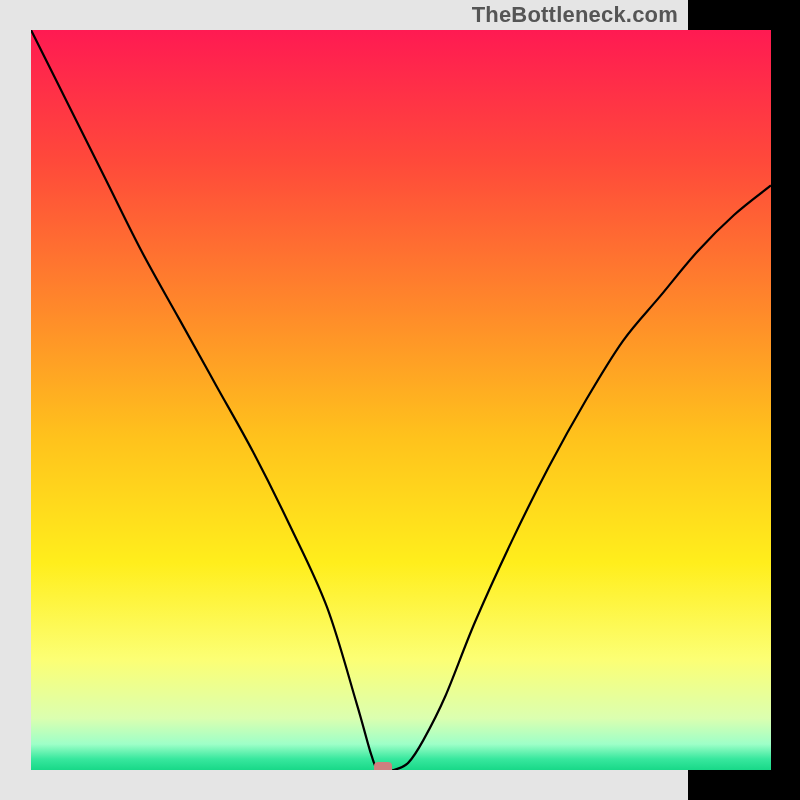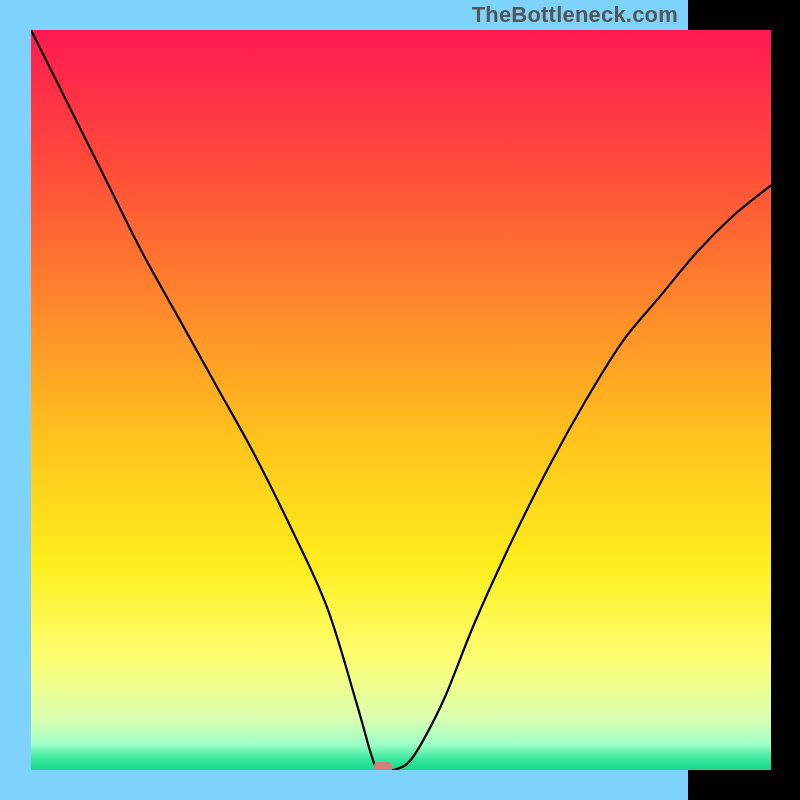--- a/index.html
+++ b/index.html
@@ -8,21 +8,21 @@
     width: 800px;
     height: 800px;
     overflow: hidden;
     font-family: Arial, Helvetica, sans-serif;
     background: #000;
   }
   .frame {
     position: relative;
     width: 688px;
     height: 800px;
-    background: #7dd3fc;
+    background: #e5e5e5;
   }
   .watermark {
     position: absolute;
     top: 2px;
     right: 10px;
     color: #555;
     font-size: 22px;
     font-weight: 600;
     letter-spacing: 0.2px;
     z-index: 10;

